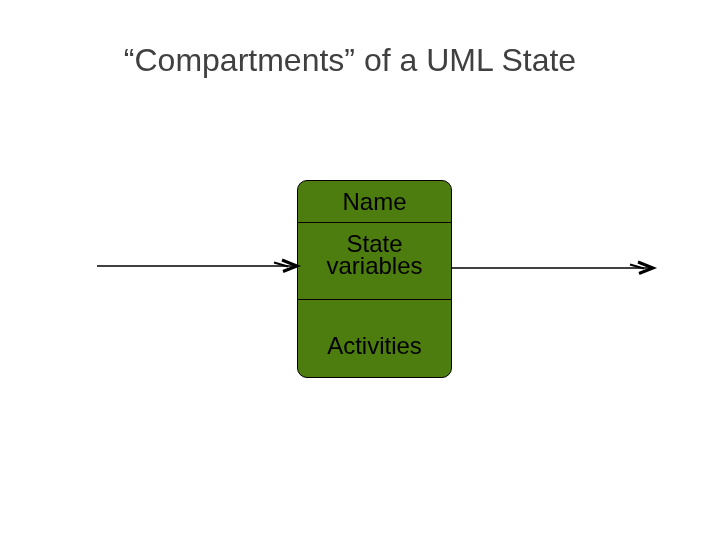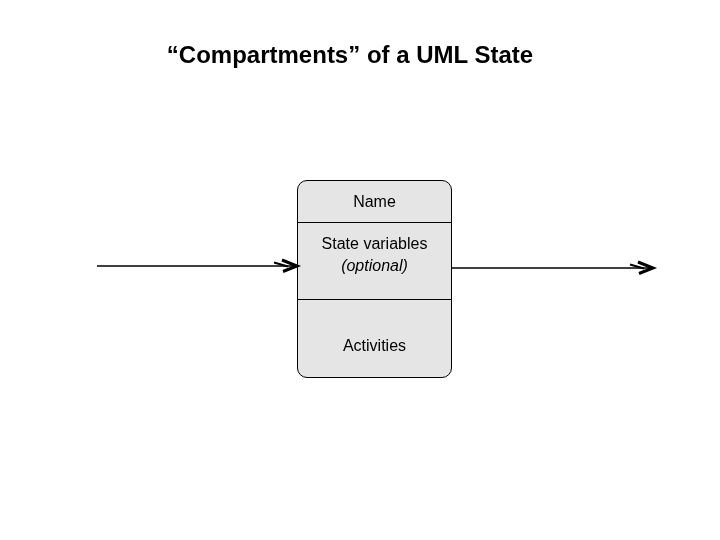--- a/index.html
+++ b/index.html
@@ -12,39 +12,39 @@
     color: #000000;
     overflow: hidden;
   }
   .slide-title {
     position: absolute;
     top: 40px;
     left: 0;
     width: 700px;
     margin: 0;
     text-align: center;
-    font-size: 24px;
-    font-weight: bold;
+    font-size: 32px;
+    font-weight: normal;
     line-height: 1.25;
-    color: #000000;
+    color: #404040;
     letter-spacing: 0;
   }
   .state-box {
     position: absolute;
     left: 297px;
     top: 180px;
     width: 155px;
     height: 198px;
     box-sizing: border-box;
     border: 1px solid #000000;
     border-radius: 10px;
-    background: #e5e5e5;
+    background: #4d7c0f;
     display: flex;
     flex-direction: column;
-    font-size: 16px;
+    font-size: 24px;
     line-height: 22px;
     text-align: center;
   }
   .compartment {
     display: flex;
     flex-direction: column;
     justify-content: center;
     align-items: center;
     box-sizing: border-box;
   }
@@ -67,21 +67,20 @@
 <div class="slide">
 
   <h1 class="slide-title">“Compartments” of a UML State</h1>
 
   <div class="state-box">
     <div class="compartment compartment-name">
       <span>Name</span>
     </div>
     <div class="compartment compartment-vars">
       <span>State variables</span>
-      <span class="italic">(optional)</span>
     </div>
     <div class="compartment compartment-activities">
       <span>Activities</span>
     </div>
   </div>
 
   <svg class="arrow-layer" width="720" height="540" viewBox="0 0 720 540">
     <g>
       <line x1="97" y1="266" x2="295" y2="266" stroke="#000000" stroke-width="1.3"></line>
       <polyline points="282,260 297,266 283,271.5" fill="none" stroke="#000000" stroke-width="3" stroke-linejoin="miter"></polyline>

